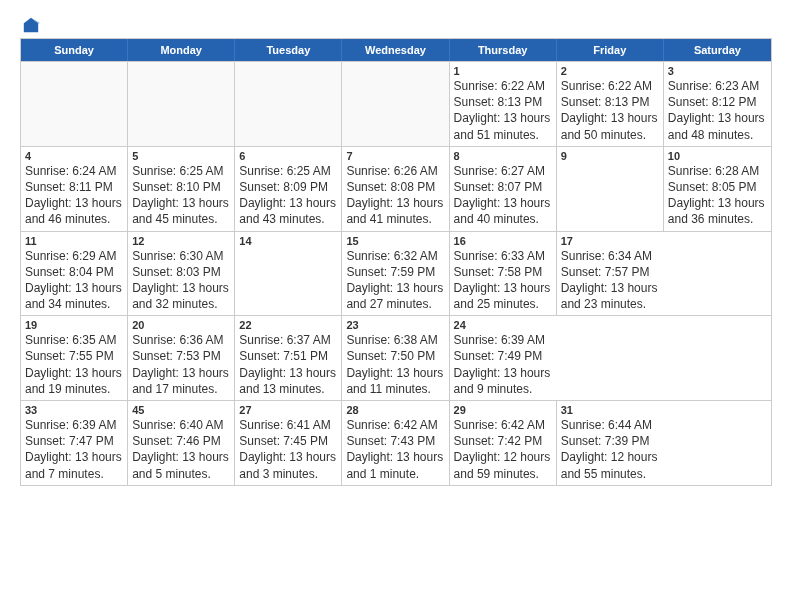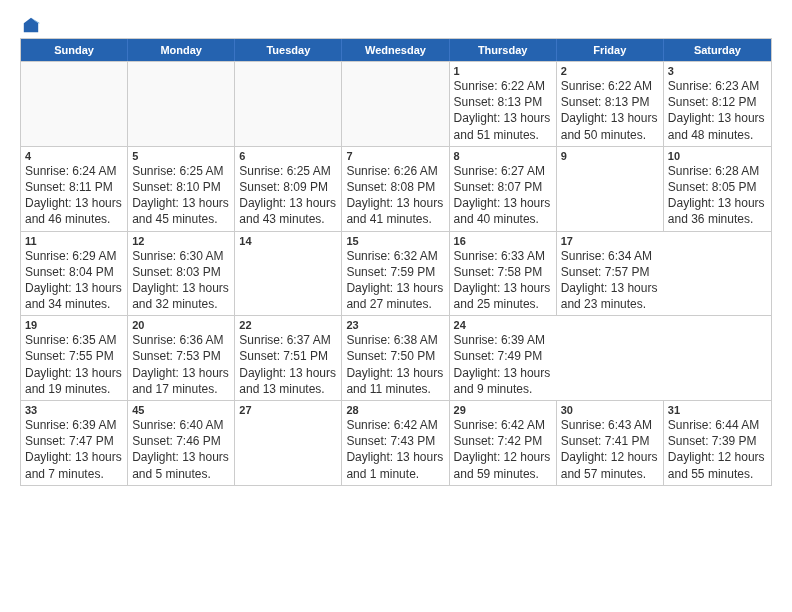--- a/index.html
+++ b/index.html
@@ -310,43 +310,40 @@
           </div>
           <div class="cal-cell">
             <span class="day-number">45</span>
             <div class="day-info">Sunrise: 6:40 AM
 Sunset: 7:46 PM
 Daylight: 13 hours
 and 5 minutes.</div>
           </div>
           <div class="cal-cell">
             <span class="day-number">27</span>
+            <div class="day-info">Sunrise: 6:41 AM
+Sunset: 7:45 PM
+Daylight: 13 hours
+and 3 minutes.</div>
           </div>
           <div class="cal-cell">
             <span class="day-number">28</span>
             <div class="day-info">Sunrise: 6:42 AM
 Sunset: 7:43 PM
 Daylight: 13 hours
 and 1 minute.</div>
           </div>
           <div class="cal-cell">
             <span class="day-number">29</span>
             <div class="day-info">Sunrise: 6:42 AM
 Sunset: 7:42 PM
 Daylight: 12 hours
 and 59 minutes.</div>
           </div>
           <div class="cal-cell">
-            <span class="day-number">30</span>
-            <div class="day-info">Sunrise: 6:43 AM
-Sunset: 7:41 PM
-Daylight: 12 hours
-and 57 minutes.</div>
-          </div>
-          <div class="cal-cell">
             <span class="day-number">31</span>
             <div class="day-info">Sunrise: 6:44 AM
 Sunset: 7:39 PM
 Daylight: 12 hours
 and 55 minutes.</div>
           </div>
         </div>
       </div>
   </div>
 </div>

